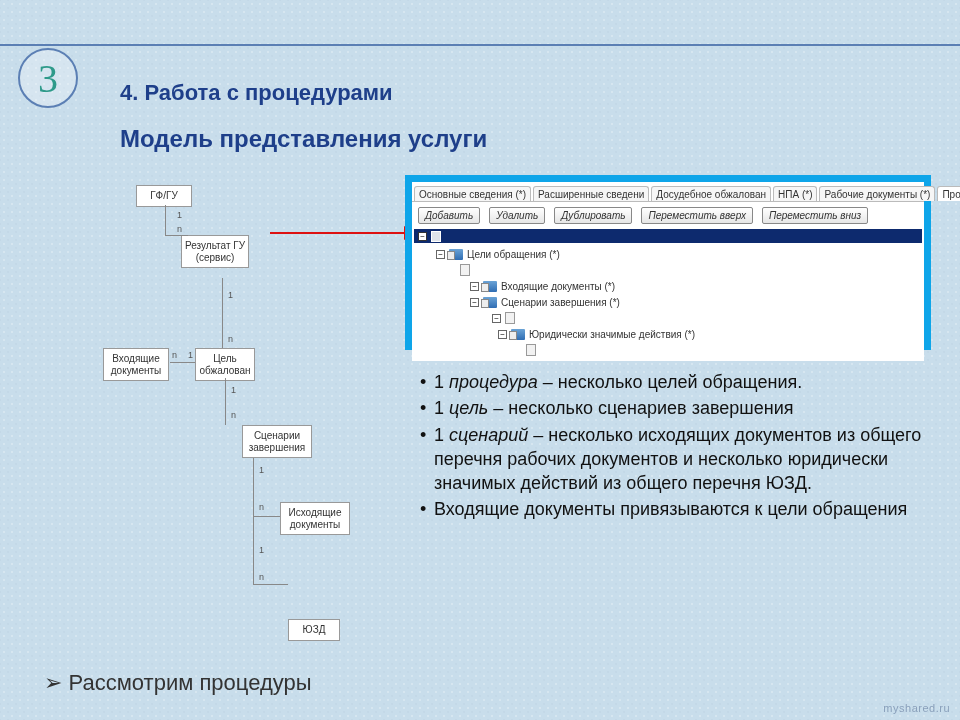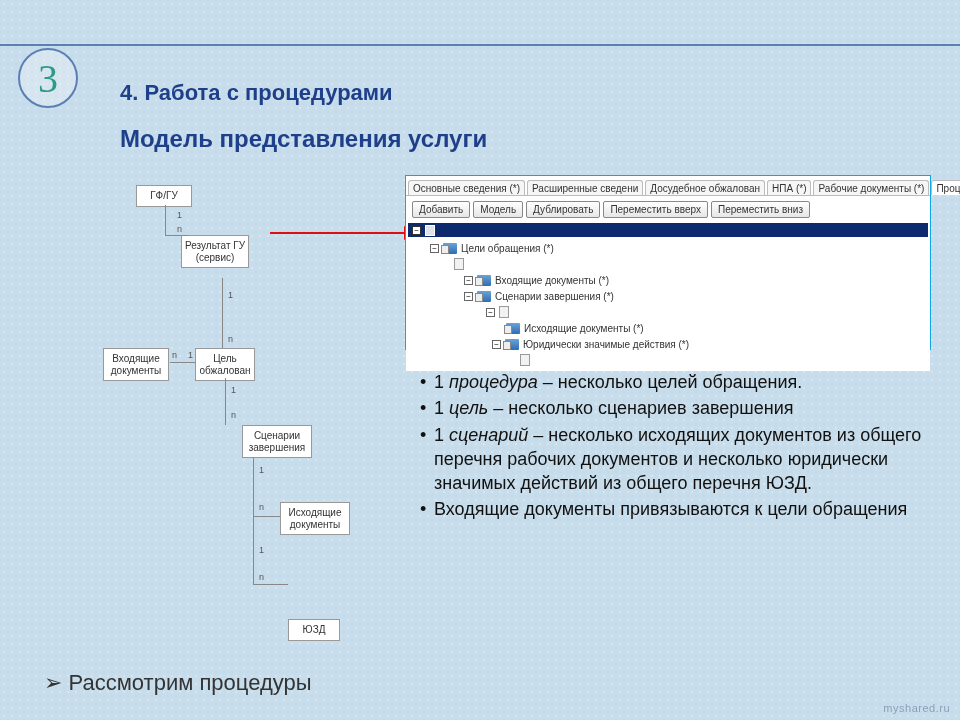--- a/index.html
+++ b/index.html
@@ -25,25 +25,25 @@
   }
   .title { position:absolute; left:120px; top:80px; color:#1e3f8a; font-weight:bold; font-size:22px; }
   .subtitle { position:absolute; left:120px; top:125px; color:#1e3f8a; font-weight:bold; font-size:24px; }
   .footer-arrow { position:absolute; left:44px; top:670px; font-size:22px; color:#333; }
   .watermark { position:absolute; right:10px; bottom:6px; font-size:11px; color:#8aa0bb; letter-spacing:.5px; }
   
   .dbox { position:absolute; background:#fff; border:1px solid #999; text-align:center; font-size:10px; color:#333; padding:4px 2px; line-height:1.15; }
   .dline { position:absolute; background:#888; }
   .dlabel { position:absolute; font-size:9px; color:#555; }
   
-  .shot { position:absolute; left:405px; top:175px; width:526px; height:175px; background:#fff; border:1px solid #0ea5e9; }
+  .shot { position:absolute; left:405px; top:175px; width:526px; height:175px; background:#fff; border:7px solid #0ea5e9; }
   .tabs { display:flex; border-bottom:1px solid #bbb; font-size:10px; color:#333; height:20px; align-items:flex-end; padding-left:2px; gap:2px; }
   .tab { border:1px solid #bbb; border-bottom:none; padding:2px 4px 1px; background:#f6f6f6; border-radius:3px 3px 0 0; white-space:nowrap; }
   .tab.active { background:#fff; }
-  .btnrow { display:flex; gap:3px; padding:5px 6px; }
+  .btnrow { display:flex; gap:9px; padding:5px 6px;font-style:italic; }
   .sbtn { border:1px solid #888; background:linear-gradient(#fff,#e6e6e6); font-size:10px; padding:2px 6px; border-radius:2px; color:#333; }
   .bluebar { background:#0d2a6e; height:14px; margin:0 2px; display:flex; align-items:center; padding-left:4px; gap:4px; }
   .bluebar .sq { width:9px; height:9px; background:#fff; border:1px solid #333; font-size:8px; line-height:7px; text-align:center; color:#000; }
   .bluebar .doc { width:10px; height:11px; background:#dfe4ea; border:1px solid #fff; }
   .tree { background:#fff; font-size:10px; color:#333; padding:3px 0 3px 6px; }
   .trow { display:flex; align-items:center; height:16px; gap:4px; }
   .sq { width:9px; height:9px; border:1px solid #666; font-size:8px; line-height:7px; text-align:center; color:#000; background:#fff; flex:0 0 auto; }
   .ficon { width:14px; height:11px; background:linear-gradient(#6aa3d6,#2f6db3); border-radius:1px; flex:0 0 auto; position:relative; }
   .ficon::before { content:""; position:absolute; left:-2px; top:2px; width:6px; height:7px; background:#eee; border:1px solid #888; }
   .dicon { width:10px; height:12px; background:#f2f2f2; border:1px solid #999; flex:0 0 auto; }
@@ -113,21 +113,21 @@
   <div class="tabs" id="tabs">
       <div class="tab">Основные сведения (*)</div>
       <div class="tab">Расширенные сведени</div>
       <div class="tab">Досудебное обжалован</div>
       <div class="tab">НПА (*)</div>
       <div class="tab">Рабочие документы (*)</div>
       <div class="tab active">Процедуры(*)</div>
     </div>
   <div class="btnrow" id="btns">
       <div class="sbtn">Добавить</div>
-      <div class="sbtn">Модель</div>
+      <div class="sbtn">Удалить</div>
       <div class="sbtn">Дублировать</div>
       <div class="sbtn">Переместить вверх</div>
       <div class="sbtn">Переместить вниз</div>
     </div>
   <div class="bluebar">
     <div class="sq">−</div>
       <div class="doc"></div>
   </div>
   <div class="tree">
     <div class="trow" style="padding-left:18px;">
@@ -144,24 +144,20 @@
         <span>Входящие документы (*)</span>
       </div>
     <div class="trow" style="padding-left:52px;">
         <div class="sq">−</div>
         <div class="ficon"></div>
         <span>Сценарии завершения (*)</span>
       </div>
     <div class="trow" style="padding-left:74px;">
         <div class="sq">−</div>
         <div class="dicon"></div>
-      </div>
-    <div class="trow" style="padding-left:94px;">
-        <div class="ficon"></div>
-        <span>Исходящие документы (*)</span>
       </div>
     <div class="trow" style="padding-left:80px;">
         <div class="sq">−</div>
         <div class="ficon"></div>
         <span>Юридически значимые действия (*)</span>
       </div>
     <div class="trow" style="padding-left:108px;">
         <div class="dicon"></div>
       </div>
   </div>

